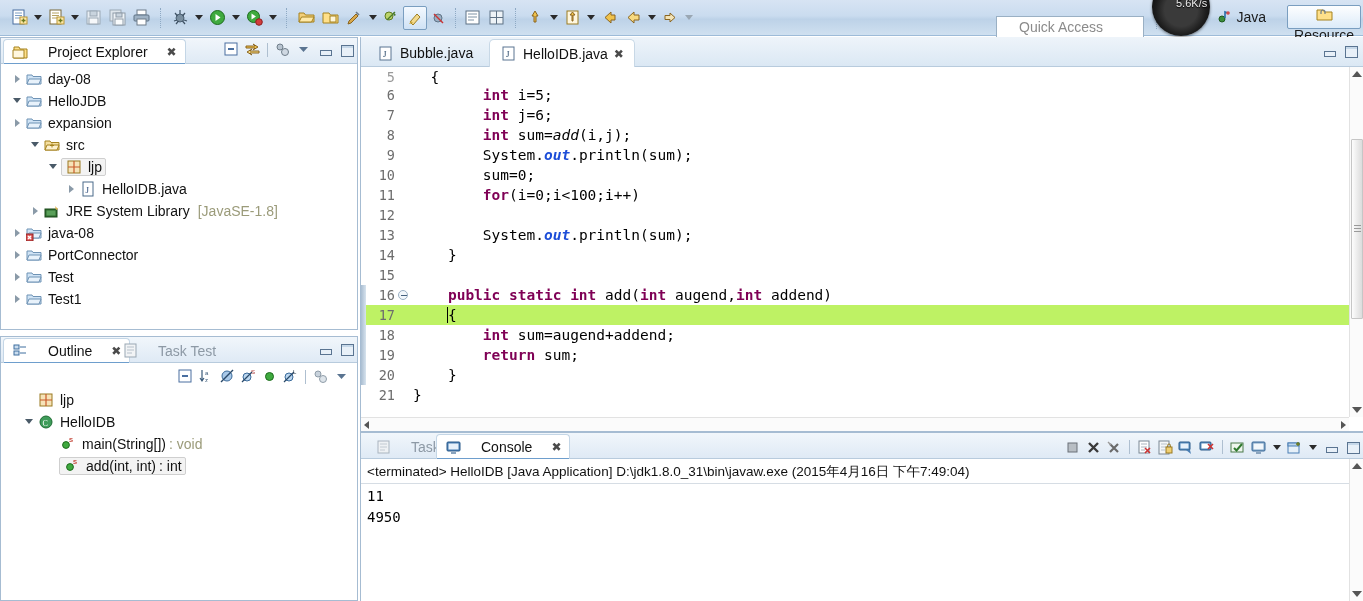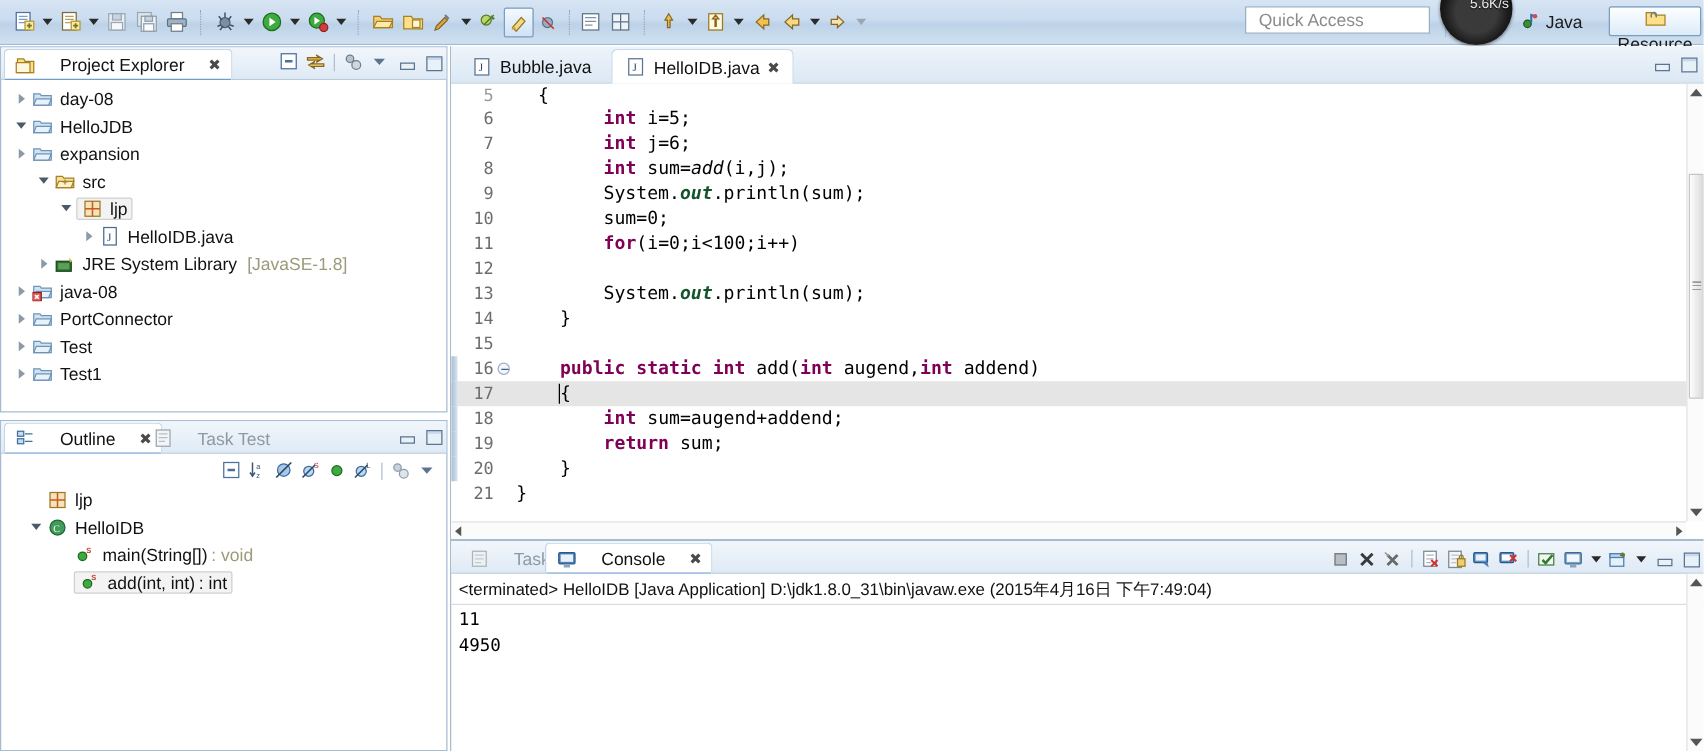--- a/index.html
+++ b/index.html
@@ -39,23 +39,23 @@
     content: ""; width: 0; height: 0;
     border-left: 4px solid transparent; border-right: 4px solid transparent;
     border-top: 5px solid #2a2a2a;
   }
   .tb-arrow.dim::after { border-top-color: #9aa7b3; }
 
   
   .ic { width: 17px; height: 17px; position: relative; display: block; }
 
   .quick-access {
-    position: absolute; right: 219px; top: 5px; width: 148px; height: 22px;
+    position: absolute; right: 219px; top: 16px; width: 148px; height: 22px;
     background: #ffffff; border: 1px solid #9ab0c4;
-    color: #8b8b8b; font-size: 14px; line-height: 20px; padding-left: 10px;
+    color: #8b8b8b; font-size: 14px; line-height: 20px; padding-left: 22px;
     font-family: "Liberation Sans", sans-serif;
   }
   .persp-bar {
     position: absolute; right: 0; top: 2px; height: 30px;
     display: flex; align-items: center; gap: 14px; padding-right: 2px;
   }
   .persp-open {
     width: 24px; height: 24px; display:flex; align-items:center; justify-content:center;
     border-left: 1px dotted #8ea9c4; padding-left:4px;
   }
@@ -170,35 +170,35 @@
   }
   .gutter-change {
     position: absolute; left: 0; top: 0; width: 5px;
     background: linear-gradient(to right,#a9bdd1,#d7e3ee);
   }
   .code-lines {
     position: absolute; left: 0; top: 0; right: 14px; bottom: 14px;
     font-family: "DejaVu Sans Mono", monospace; font-size: 14.5px; line-height: 20px;
   }
   .cline { position: relative; height: 20px; white-space: pre; }
-  .cline.current { background: #e5e5e5; }
+  .cline.current { background: #bef264; }
   .lnum {
     position: absolute; left: 0; width: 34px; text-align: right;
     color: #6d6d6d; font-family: "DejaVu Sans Mono", monospace; font-size: 13.5px;
   }
   .fold {
     position: absolute; left: 37px; top: 5px; width: 10px; height: 10px;
     border: 1px solid #9bb0c4; border-radius: 50%; background: #f2f7fb;
   }
   .fold::after {
     content:""; position:absolute; left:2px; top:4px; width:6px; height:1px; background:#45617e;
   }
   .ctext { position: absolute; left: 52px; top: 0; }
   .kw { color: #7f0055; font-weight: bold; }
-  .fld { color: #14532d; font-weight: bold; font-style: italic; }
+  .fld { color: #1d4ed8; font-weight: bold; font-style: italic; }
   .mth { font-style: italic; color: #000; }
   .pl { color: #000; }
 
   .vscroll {
     position: absolute; right: 0; top: 0; bottom: 14px; width: 14px;
     background: #fbfbfb; border-left: 1px solid #e2e2e2;
   }
   .vthumb {
     position: absolute; left: 1px; width: 12px;
     background: linear-gradient(to right,#fdfdfd,#ececec,#dcdcdc);

